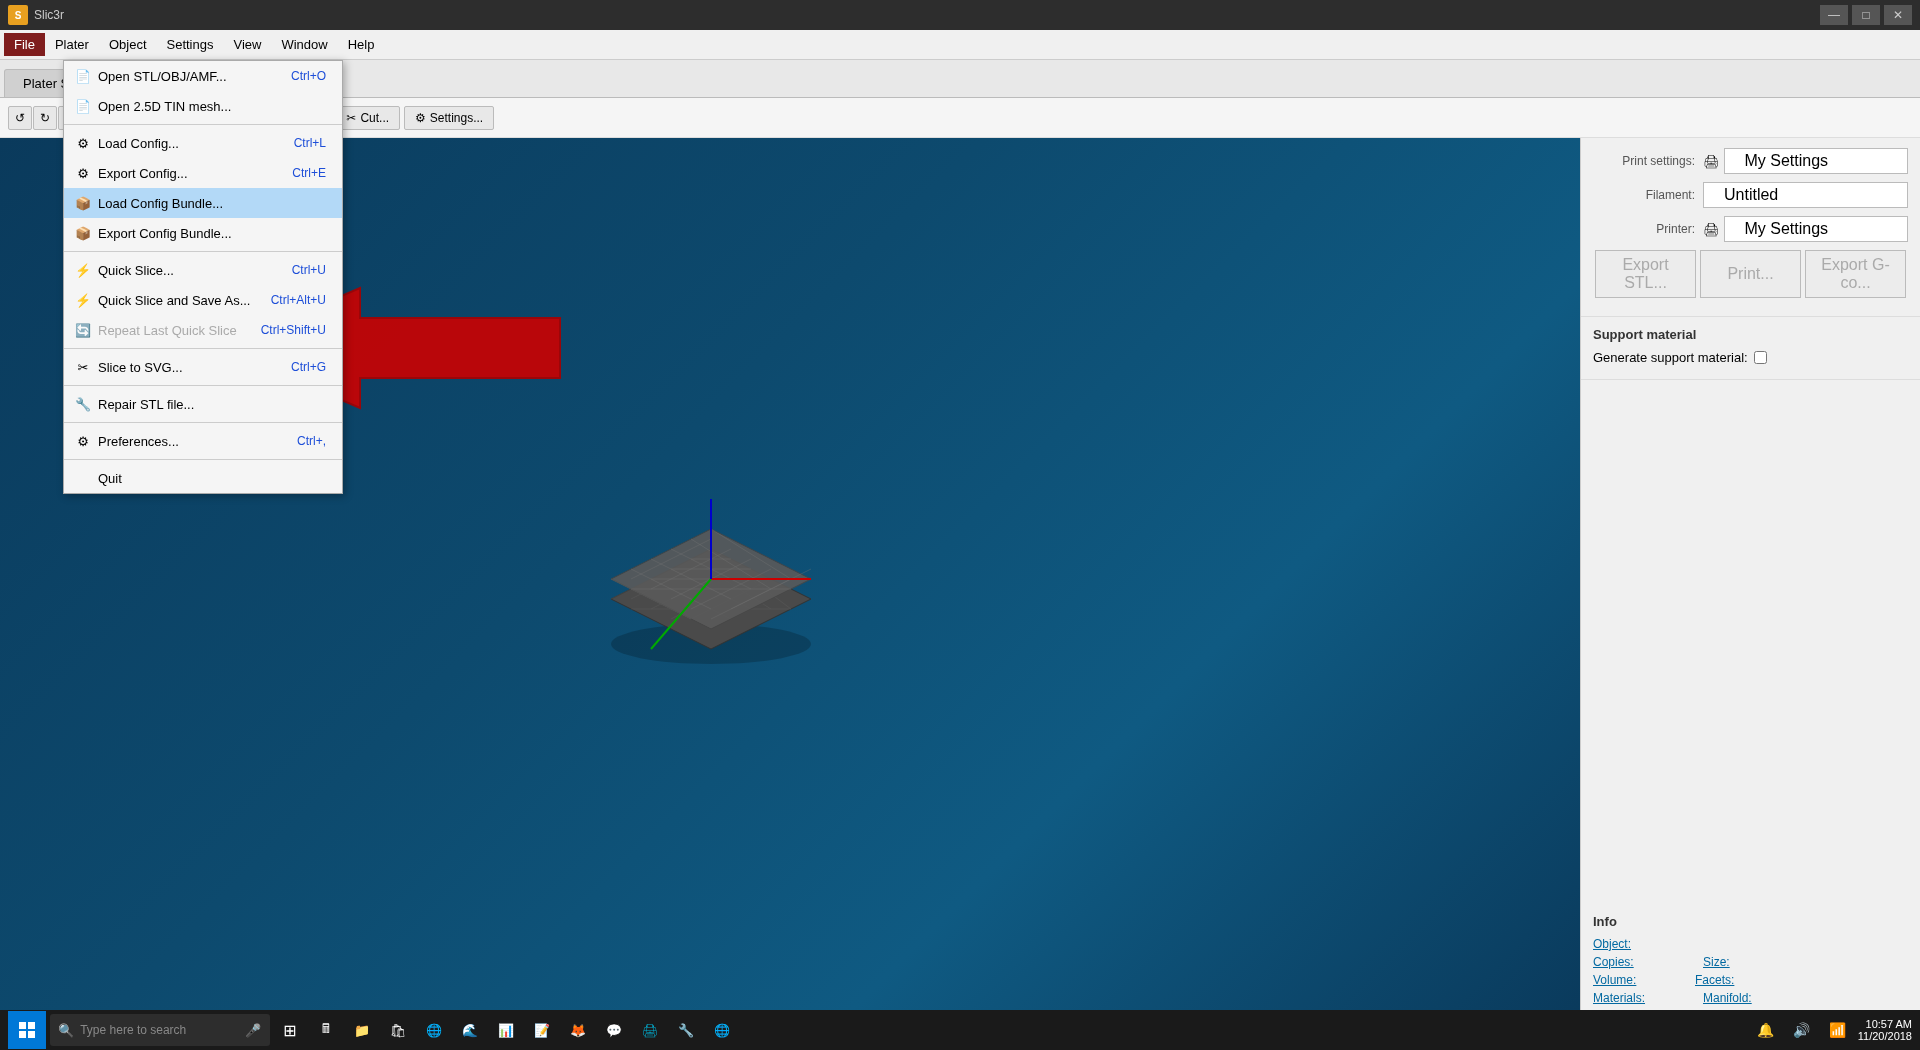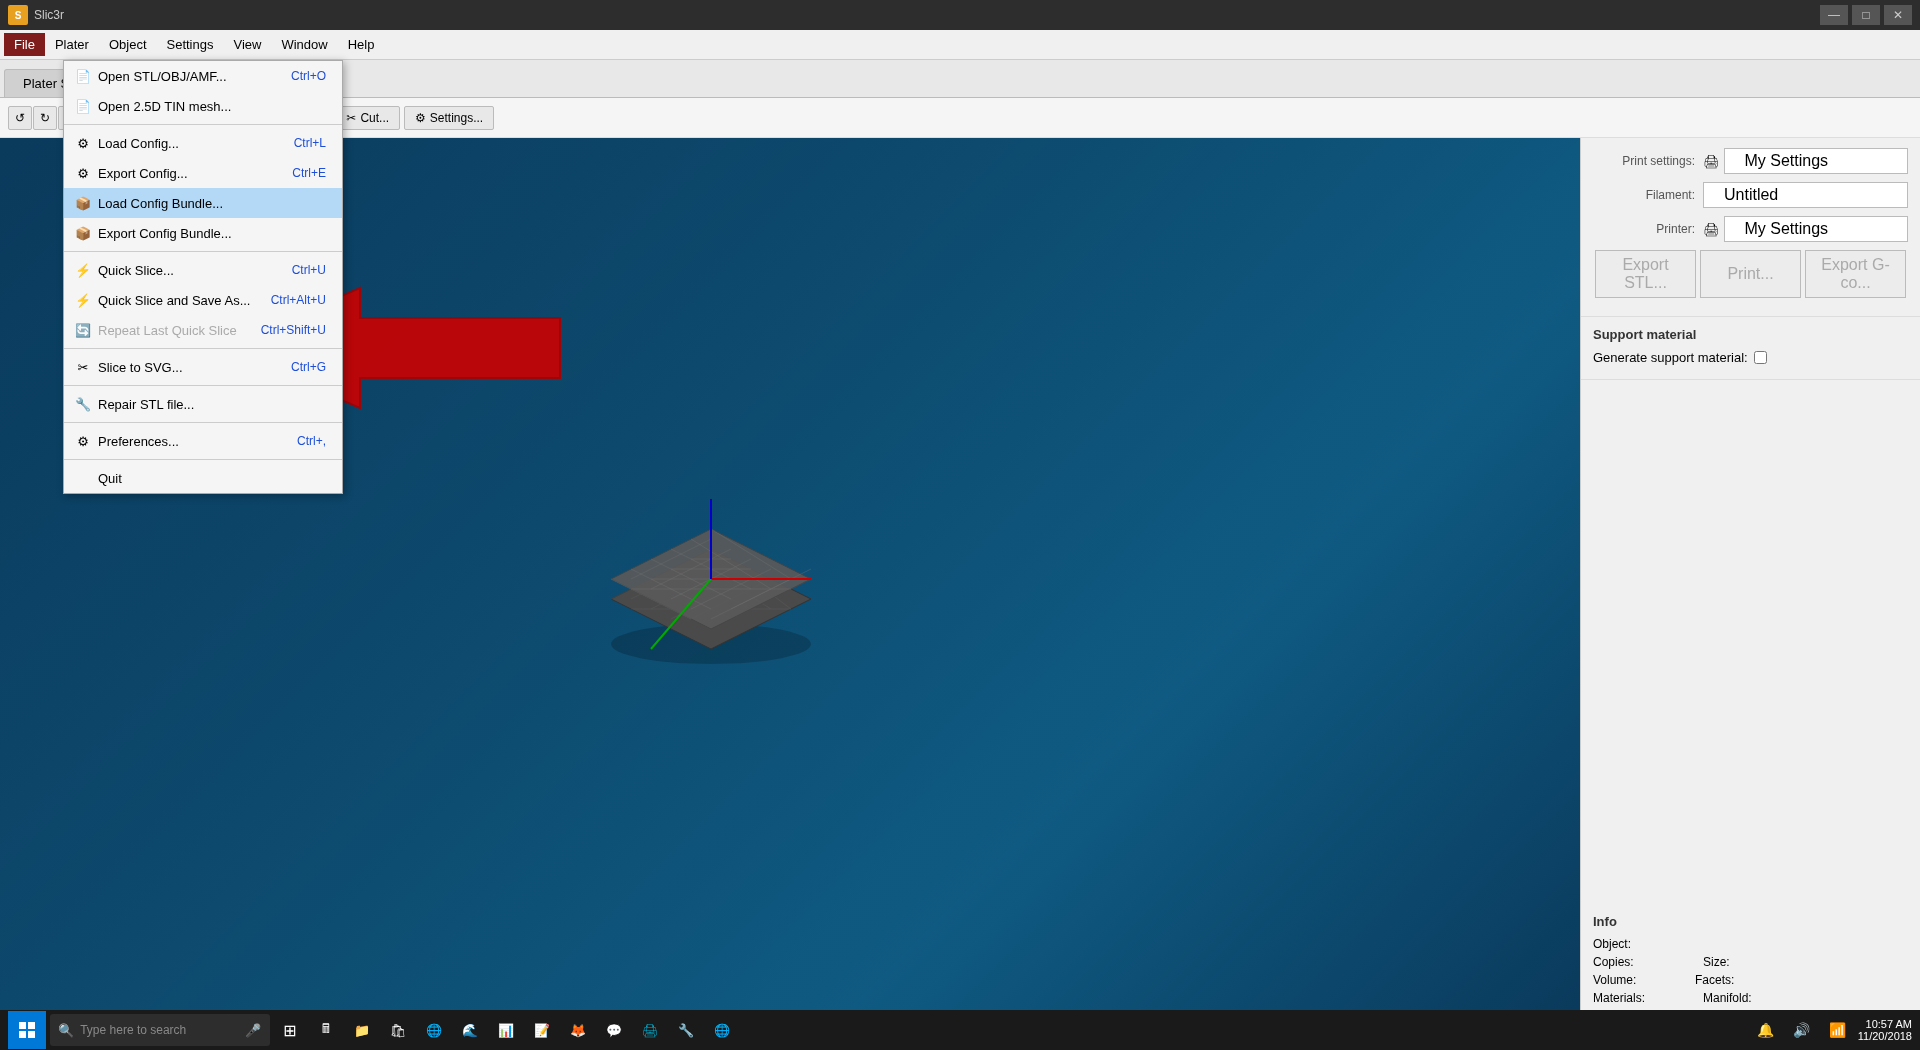--- a/index.html
+++ b/index.html
@@ -101,21 +101,21 @@
     .panel-value { flex: 1; background: white; border: 1px solid #bbb; padding: 3px 20px; font-size: 16px; }
     .panel-action-btn {
       flex: 1; padding: 5px 8px; background: #e0e0e0; border: 1px solid #bbb;
       cursor: pointer; font-size: 16px; text-align: center; margin: 0 2px;
     }
     .panel-action-btn.disabled { color: #aaa; cursor: default; background: #ececec; }
     .panel-actions { display: flex; margin-bottom: 8px; }
     .section-title { font-weight: bold; font-size: 13px; color: #333; margin-bottom: 8px; }
     .checkbox-row { display: flex; align-items: center; gap: 6px; margin-bottom: 4px; }
     .info-row { display: flex; margin-bottom: 4px; font-size: 12px; }
-    .info-label { color: #000000; min-width: 90px; }
+    .info-label { color: #0369a1; min-width: 90px; text-decoration: underline; }
     .info-value { color: #333; }
 
     
     #bottom-tabs {
       height: 30px; background: #e8e8e8; display: flex; align-items: flex-end;
       border-top: 1px solid #bbb; padding: 0 8px;
     }
     .bottom-tab {
       padding: 4px 14px; background: #d0d0d0; border: 1px solid #bbb;
       border-bottom: none; cursor: pointer; font-size: 12px; margin-right: 2px;

